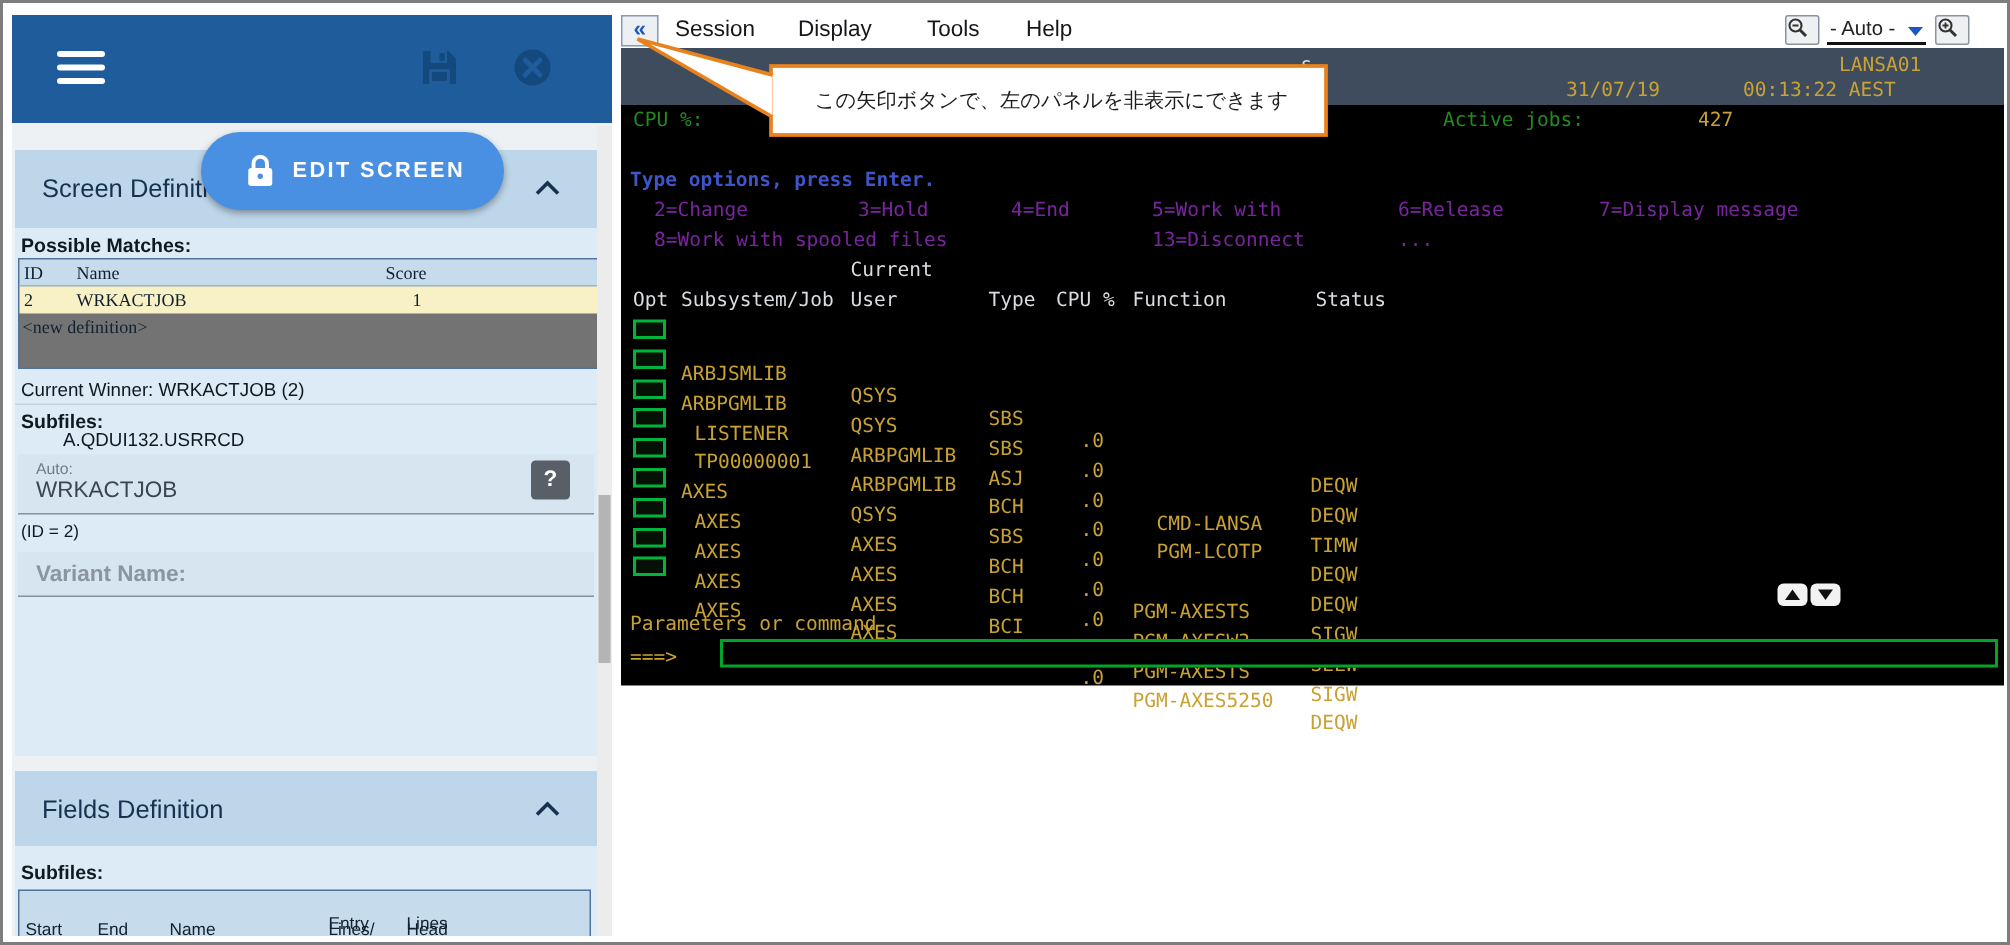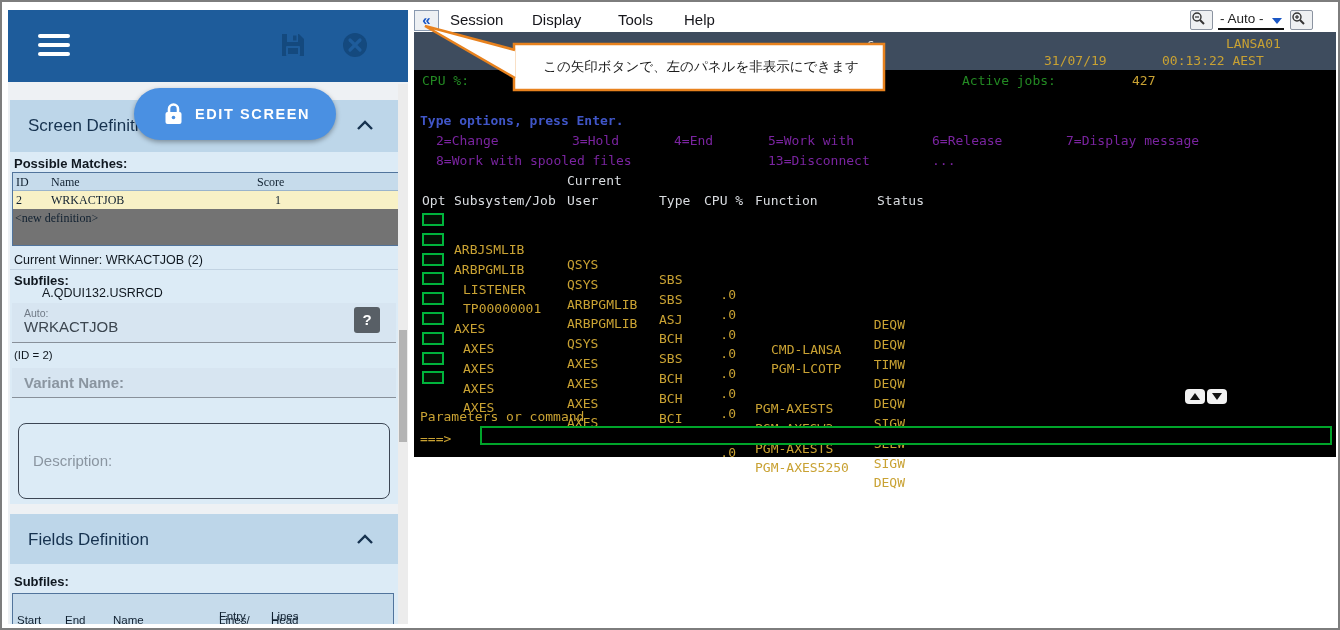--- a/index.html
+++ b/index.html
@@ -163,23 +163,20 @@
         <span class="fvalue">WRKACTJOB</span>
         <span class="help-btn">?</span>
       </div>
 
       <div class="txt" style="position:absolute; left:4px; top:197px; font-size:11.5px;">(ID = 2)</div>
 
       <div class="field" style="top:216px; height:30px;font-weight:bold;">
         <span class="placeholder" style="position:absolute; left:12px; top:6px;">Variant Name:</span>
       </div>
 
-      <div class="desc-box">
-        <span class="placeholder">Description:</span>
-      </div>
     </div>
 
     <div class="sec-header" style="top:504px;">
       <span class="t">Fields Definition</span>
       <svg class="sec-chevron" width="18" height="11" viewBox="0 0 18 11">
         <polyline points="2,9 9,2 16,9" fill="none" stroke="#16324f" stroke-width="2.4"></polyline>
       </svg>
     </div>
 
     <div class="fd-content">

